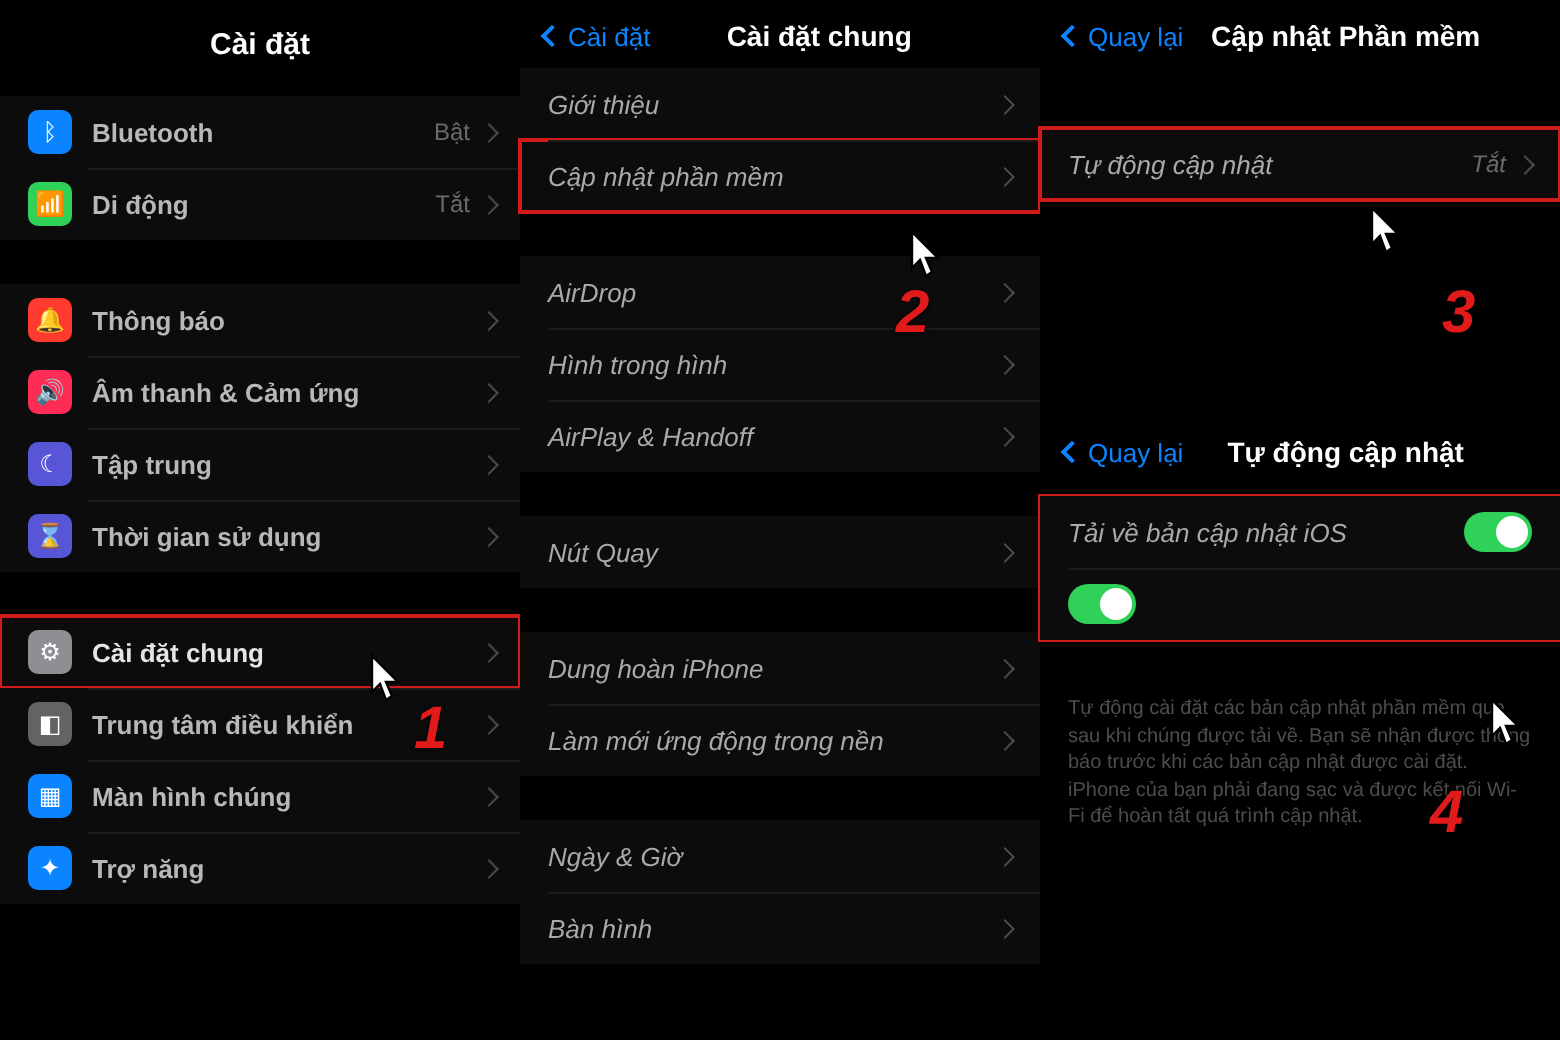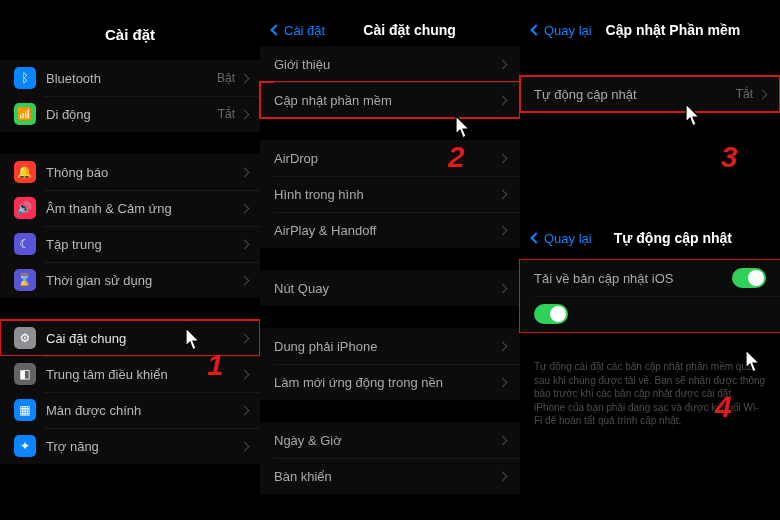--- a/index.html
+++ b/index.html
@@ -1,48 +1,48 @@
 <!DOCTYPE html>
 <html><head>
 <meta charset="utf-8">
 <style>
   * { box-sizing: border-box; margin: 0; padding: 0; font-family: -apple-system, "SF Pro Text", Helvetica, Arial, sans-serif; }
   html, body { width: 780px; height: 520px; background: #e5e5e5; overflow: hidden; }
   .frame { position: relative; width: 780px; height: 520px; background: #000; }
 
   
-  .pane { position: absolute; top: 12px; height: 436px; background: #000; }
+  .pane { position: absolute; top: 0; height: 436px; background: #000; }
   .pane-left  { left: 0;   width: 260px; }
   .pane-mid   { left: 260px; width: 260px; }
   .pane-right { left: 520px; width: 260px; }
 
   
   .nav { display:flex; align-items:center; gap:6px; padding: 10px 12px 8px 12px; color:#0a84ff; font-size:13px; }
   .nav .back { display:flex; align-items:center; gap:2px; cursor:pointer; }
   .nav .title { flex:1; color:#fff; font-size:14px; font-weight:600; text-align:center; margin-left:-20px; }
 
   
   .left-title-wrap { text-align:center; padding:14px 0 16px 0; }
   .left-title { color:#fff; font-size:15px; font-weight:600; }
 
   
   .group { margin: 0 0 22px 0; }
   .row { display:flex; align-items:center; height:36px; padding:0 12px 0 14px; background:#0c0c0c; color:#b8b8b8; font-size:13px; position:relative; }
   .row + .row::before { content:""; position:absolute; left:44px; right:0; top:0; height:1px; background:#1a1a1a; }
   .row .icon { width:22px; height:22px; border-radius:5px; margin-right:10px; display:flex; align-items:center; justify-content:center; }
-  .row .label { flex:1; white-space:nowrap; overflow:hidden; text-overflow:ellipsis; }
+  .row .label { flex:1; white-space:nowrap; overflow:hidden; text-overflow:ellipsis;font-weight:bold; }
   .row .value { color:#6a6a6a; font-size:12px; margin-right:6px;margin-left:32px; }
   .chev { width:7px; height:7px; border-right:1.5px solid #4a4a4a; border-top:1.5px solid #4a4a4a; transform:rotate(45deg); }
   .chev-back { width:8px; height:8px; border-left:2px solid #0a84ff; border-bottom:2px solid #0a84ff; transform:rotate(45deg); margin-right:2px; }
 
   .row-bright { color:#e5e5e5; }
   .hl { outline:2px solid #d21a1a; outline-offset:-1px; }
 
   
-  .mrow { display:flex; align-items:center; height:36px; padding:0 14px; background:#0c0c0c; color:#a9a9a9; font-size:13px; position:relative; }
+  .mrow { display:flex; align-items:center; height:36px; padding:0 14px; background:#0c0c0c; color:#a9a9a9; font-size:13px; position:relative;font-style:italic; }
   .mrow + .mrow::before { content:""; position:absolute; left:14px; right:0; top:0; height:1px; background:#1a1a1a; }
   .mrow .label { flex:1; }
   .mrow .value { color:#6a6a6a; font-size:12px; margin-right:6px; }
 
   
   .toggle { width:34px; height:20px; border-radius:20px; background:#30d158; position:relative; }
   .toggle::after { content:""; position:absolute; right:2px; top:2px; width:16px; height:16px; background:#fff; border-radius:50%; }
 
   .footer-note { color:#4d4d4d; font-size:10px; line-height:1.35; padding:6px 14px 0 14px; }
 
@@ -140,21 +140,21 @@
       <span class="icon bg-gray2">
             <span class="ic">◧</span>
           </span>
       <span class="label">Trung tâm điều khiển</span>
       <span class="chev"></span>
     </div>
     <div class="row">
       <span class="icon bg-blue">
             <span class="ic">▦</span>
           </span>
-      <span class="label">Màn được chính</span>
+      <span class="label">Màn hình chúng</span>
       <span class="chev"></span>
     </div>
     <div class="row">
       <span class="icon bg-blue">
             <span class="ic">✦</span>
           </span>
       <span class="label">Trợ năng</span>
       <span class="chev"></span>
     </div>
   </div>
@@ -194,35 +194,35 @@
         </div>
   </div>
   <div class="group">
     <div class="mrow">
           <span class="label">Nút Quay</span>
           <span class="chev"></span>
         </div>
   </div>
   <div class="group">
     <div class="mrow">
-          <span class="label">Dung phải iPhone</span>
+          <span class="label">Dung hoàn iPhone</span>
           <span class="chev"></span>
         </div>
     <div class="mrow">
           <span class="label">Làm mới ứng động trong nền</span>
           <span class="chev"></span>
         </div>
   </div>
   <div class="group">
     <div class="mrow">
           <span class="label">Ngày &amp; Giờ</span>
           <span class="chev"></span>
         </div>
     <div class="mrow">
-          <span class="label">Bàn khiển</span>
+          <span class="label">Bàn hình</span>
           <span class="chev"></span>
         </div>
   </div>
 </div>
 
 <div class="pane pane-right">
 
   <div>
     <div class="nav">
       <div class="back">

